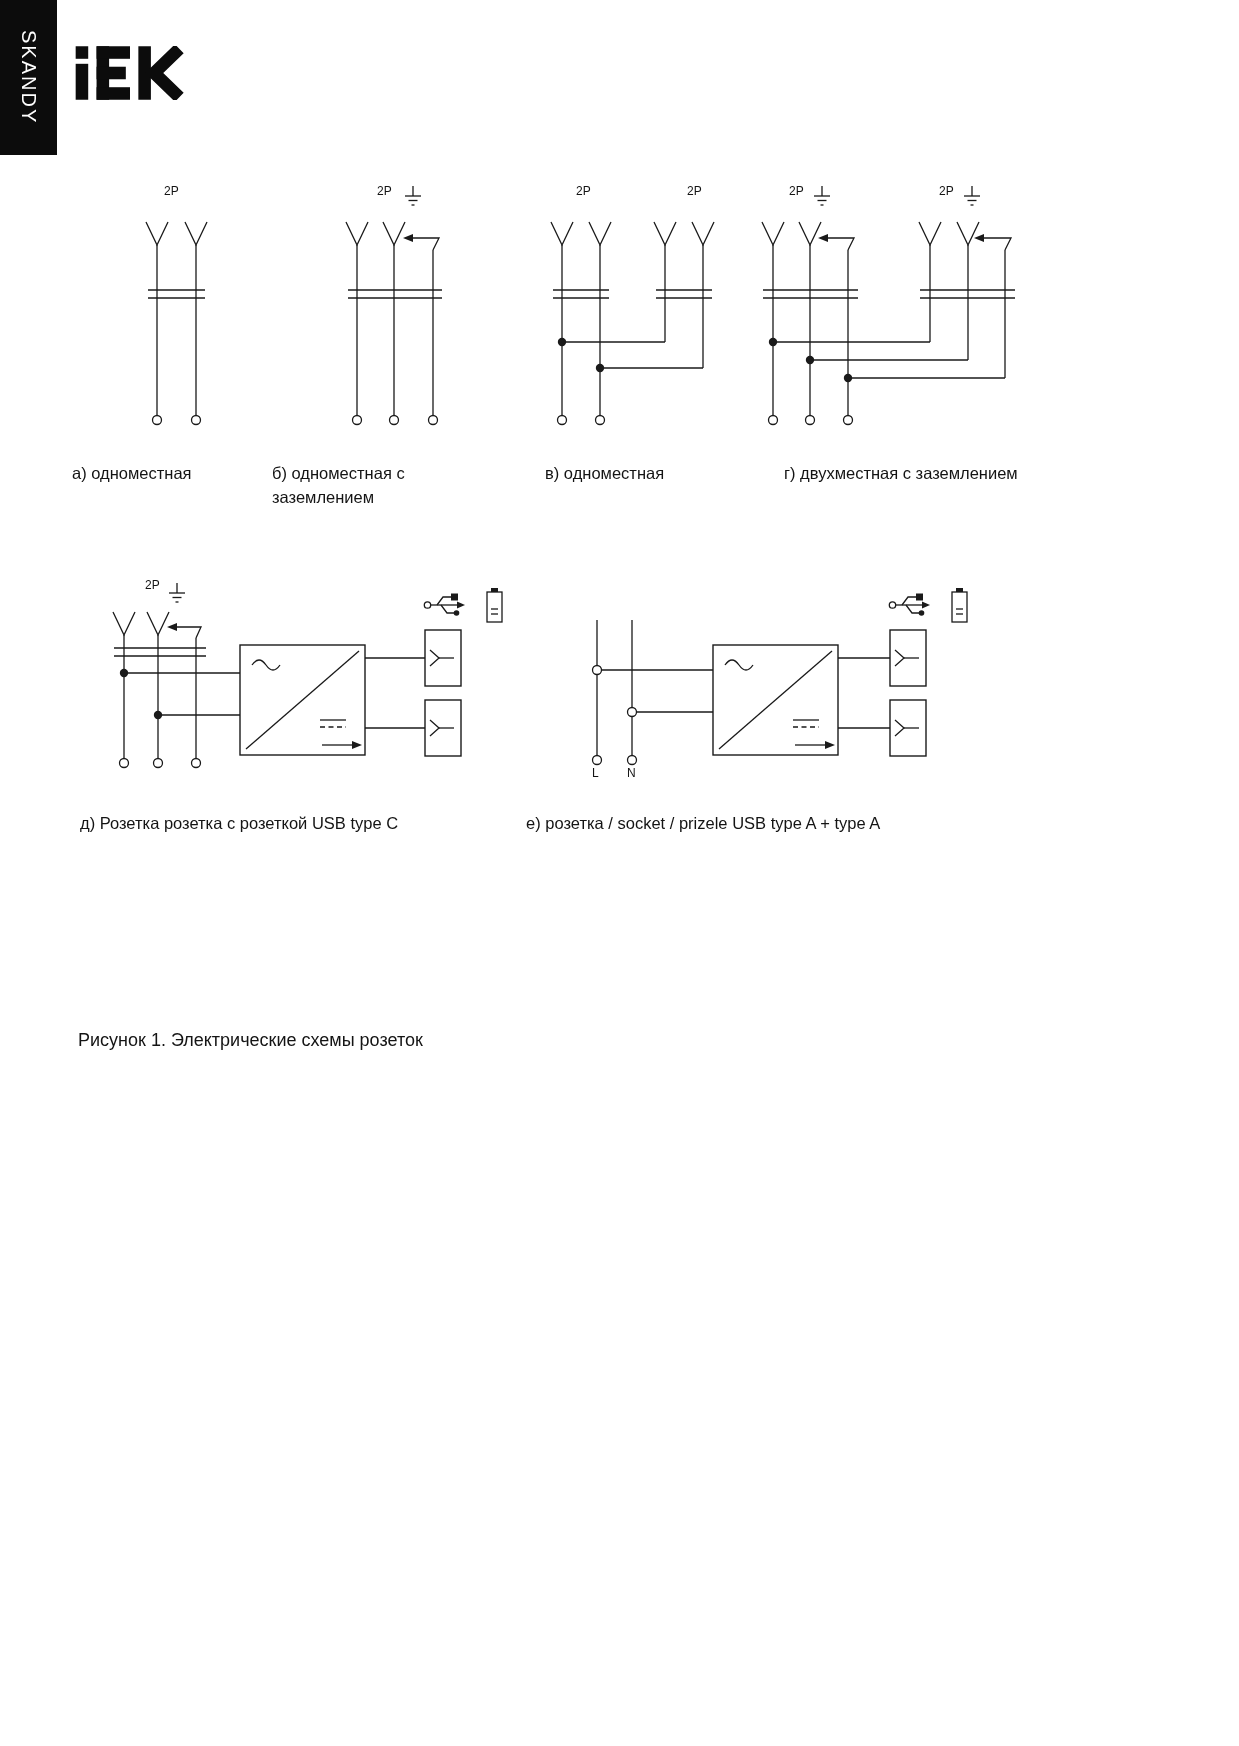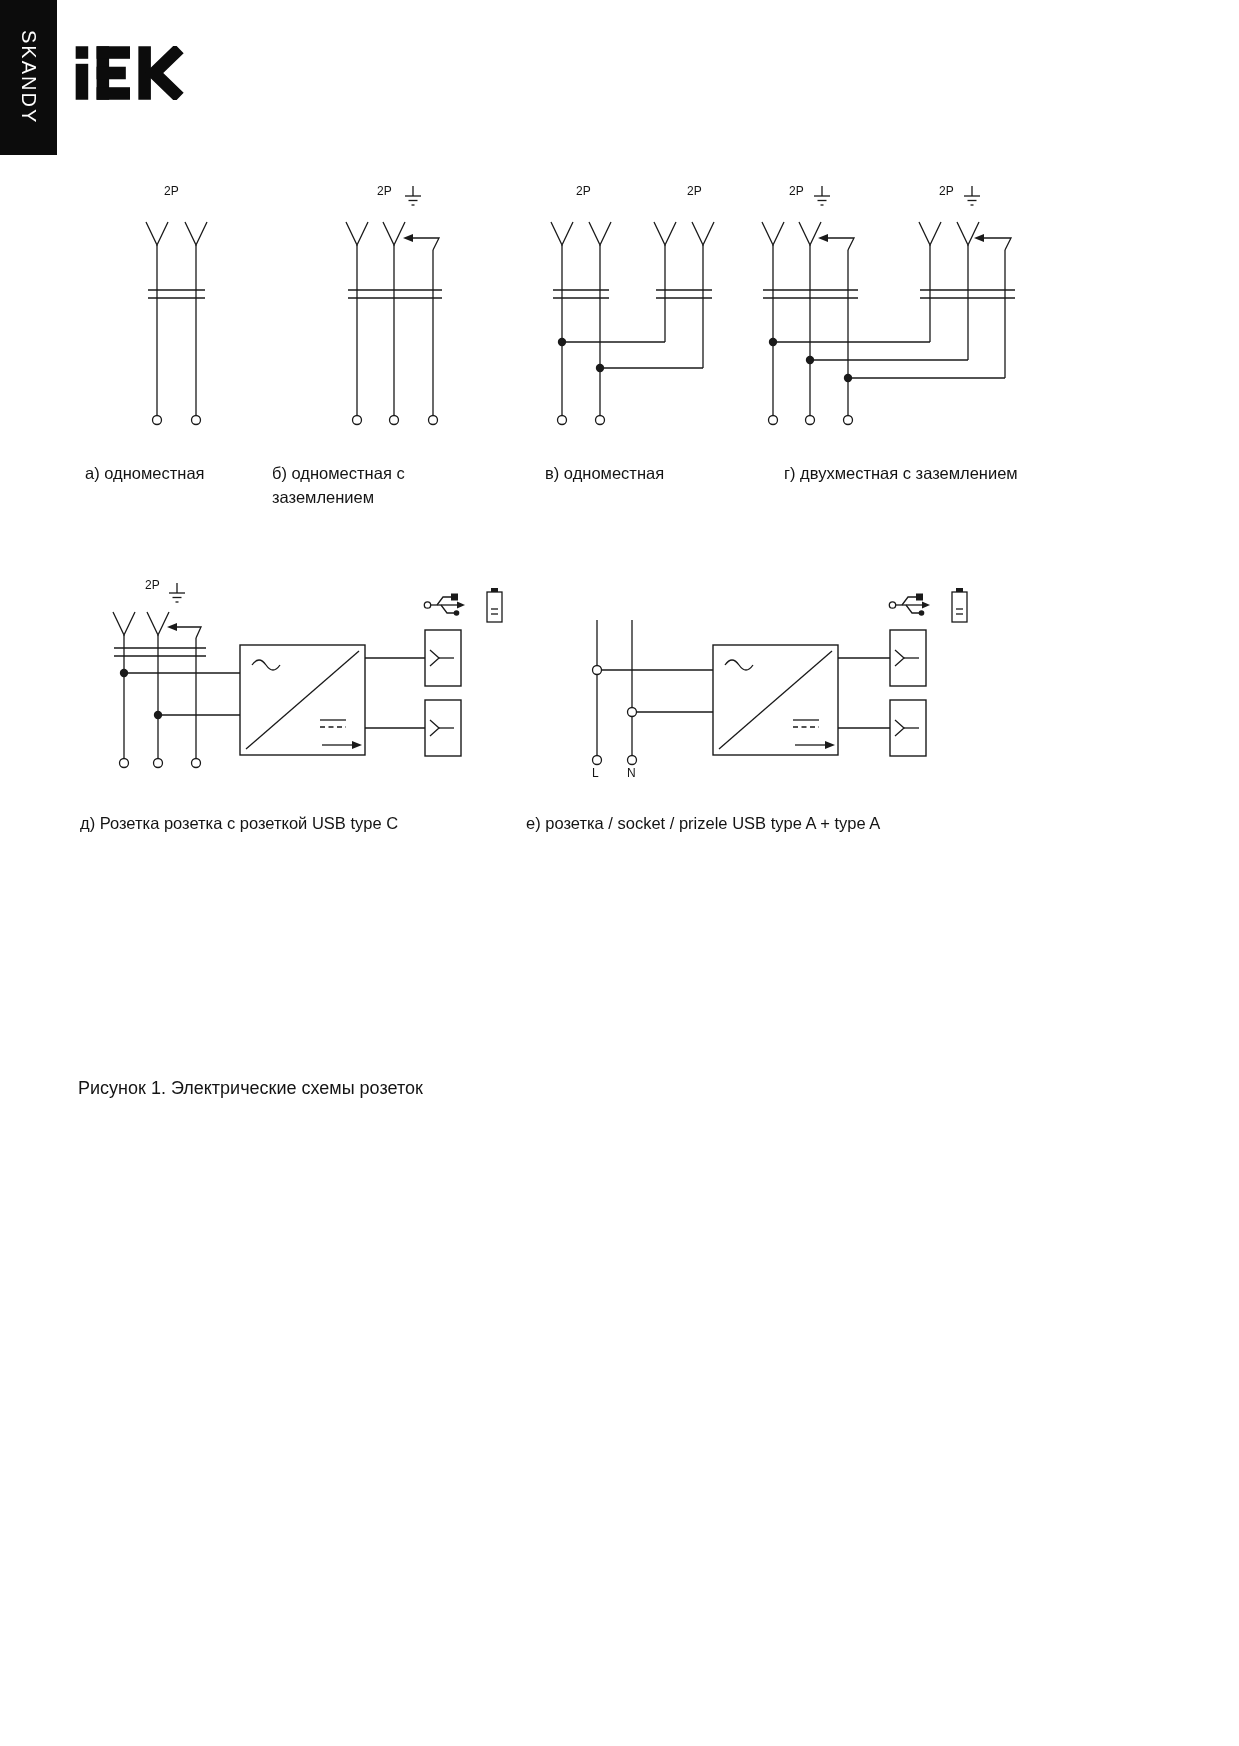--- a/index.html
+++ b/index.html
@@ -58,21 +58,21 @@
     <path class="s" d="M55 42 L66 65 L77 42"></path>
     <line class="s" x1="66" y1="65" x2="66" y2="235"></line>
   </g>
   <g>
     <line class="s" x1="18" y1="110" x2="75" y2="110"></line>
     <line class="s" x1="18" y1="118" x2="75" y2="118"></line>
   </g>
   <circle class="term" cx="27" cy="240" r="4.5"></circle>
   <circle class="term" cx="66" cy="240" r="4.5"></circle>
 </svg>
-<div class="cap" style="left:85px;top:462px">а) одноместная</div>
+<div class="cap" style="left:72px;top:462px">а) одноместная</div>
 
 <div class="lbl" style="left:377px;top:184px">2P</div>
 <svg class="diag" style="left:340px;top:180px" width="125" height="268">
   <g>
     <line class="s" x1="73" y1="6" x2="73" y2="16"></line>
     <line class="s" x1="65" y1="16" x2="81" y2="16"></line>
     <line class="s" x1="68.5" y1="20.5" x2="77.5" y2="20.5"></line>
     <line class="s" x1="71.5" y1="25" x2="74.5" y2="25"></line>
   </g>
   <g>
@@ -318,13 +318,13 @@
     <line class="s" x1="411" y1="34" x2="418" y2="34"></line>
     <line class="s" x1="411" y1="39" x2="418" y2="39"></line>
   </g>
   <circle class="term" cx="52" cy="185" r="4.5"></circle>
   <circle class="term" cx="87" cy="185" r="4.5"></circle>
 </svg>
 <div class="lbl" style="left:592px;top:766px">L</div>
 <div class="lbl" style="left:627px;top:766px">N</div>
 <div class="cap" style="left:526px;top:812px">е) розетка / socket / prizele USB type A + type A</div>
 
-<div class="figcap" style="left:78px;top:1078px">Рисунок 1. Электрические схемы розеток</div>
+<div class="figcap" style="left:78px;top:1030px">Рисунок 1. Электрические схемы розеток</div>
 
 </body></html>

